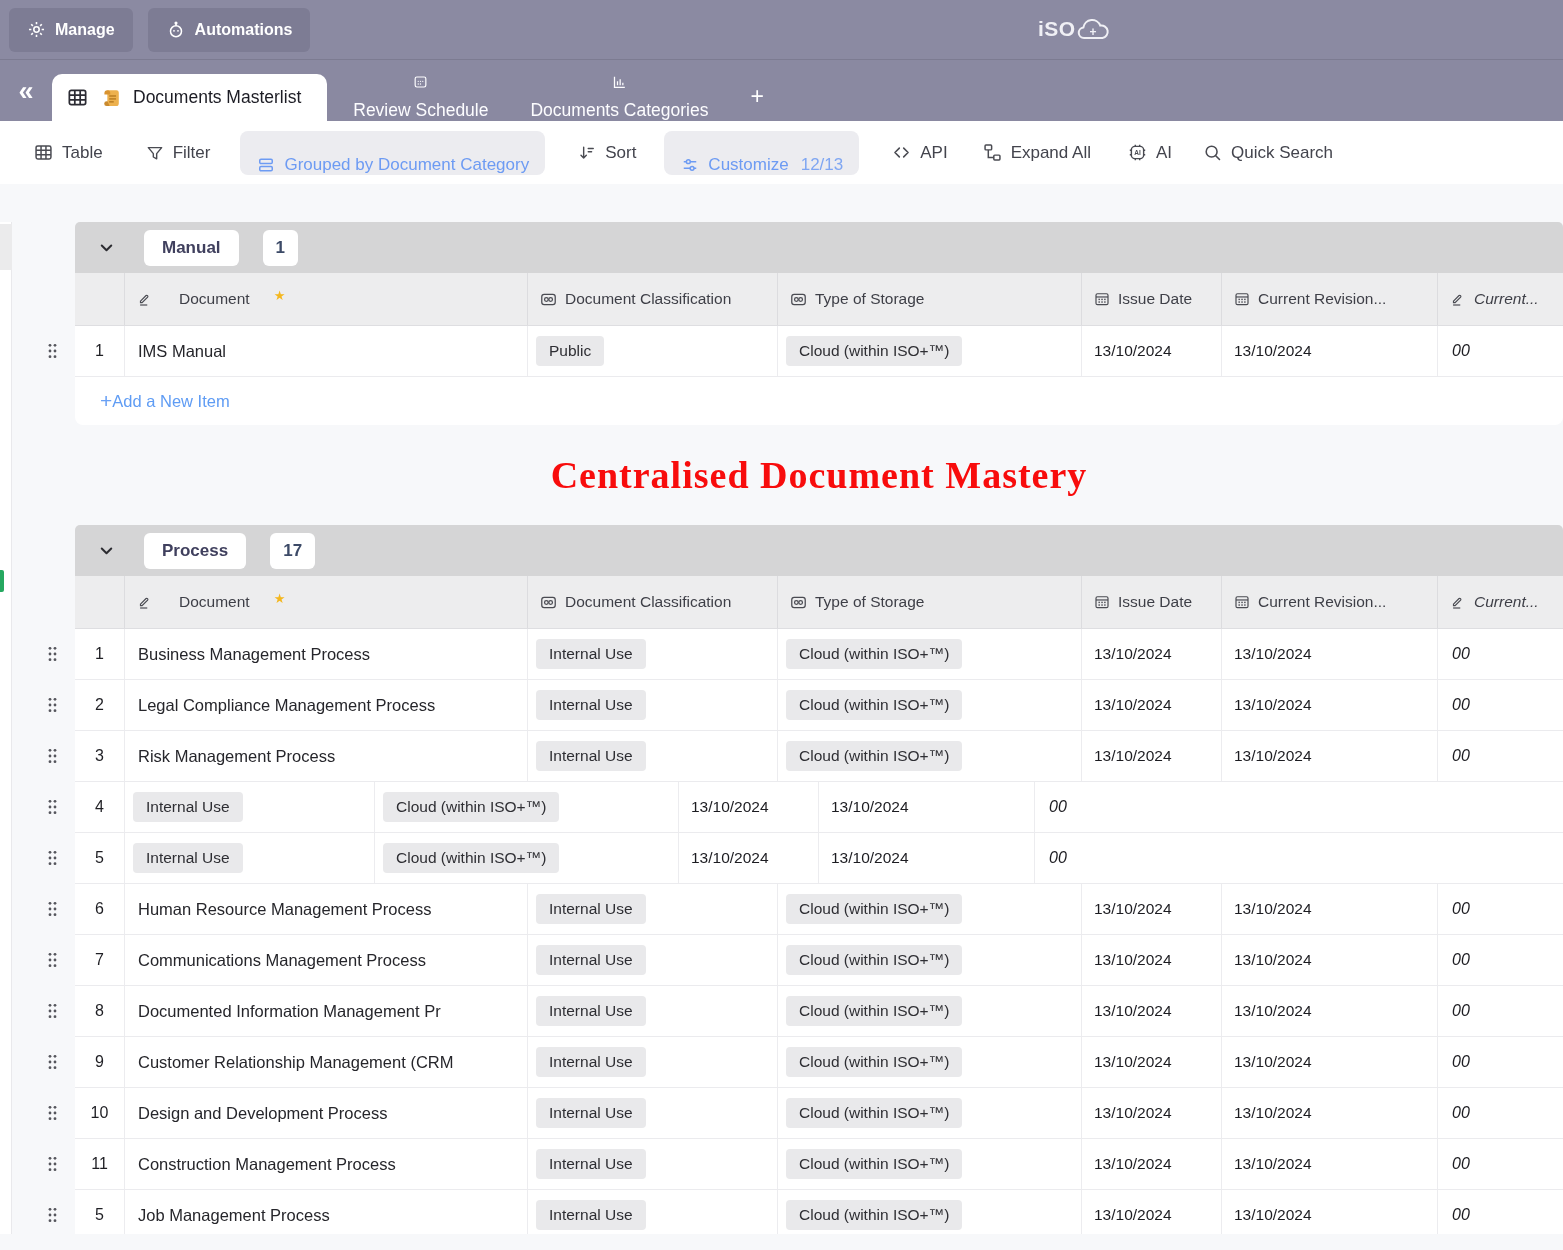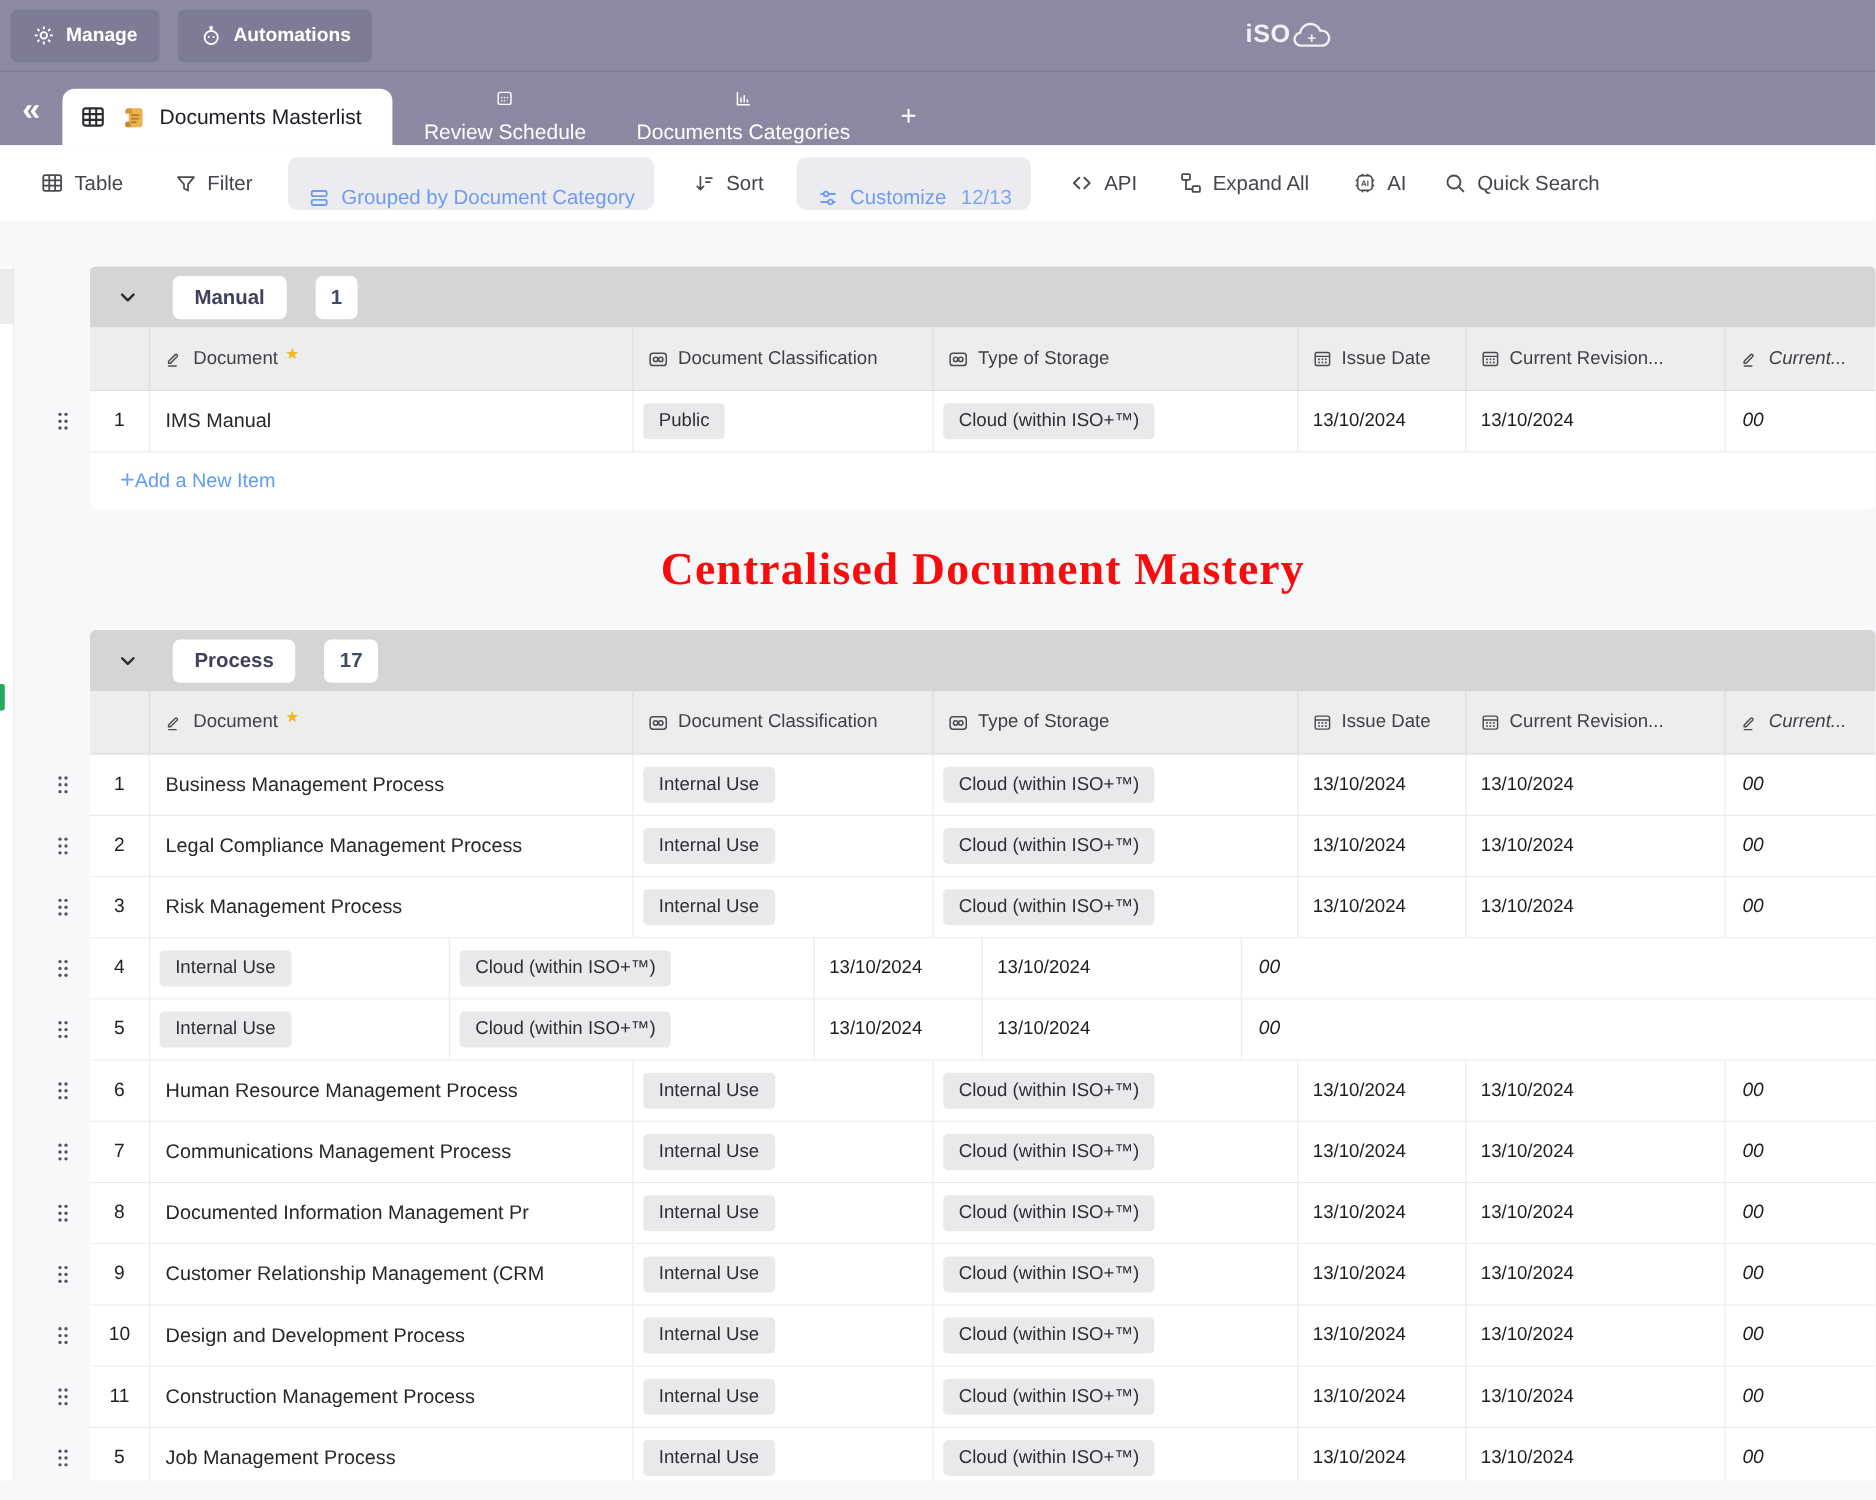--- a/index.html
+++ b/index.html
@@ -57,21 +57,21 @@
   .gcount { background:#fff; border-radius:6px; padding:8px 13px; font-size:17px; font-weight:700;
             color:#3c4a67; margin-left:24px; }
 
   .header-row { height:53px; background:#ededee; display:flex; border-bottom:1px solid #dedee1; }
   .hcell { display:flex; align-items:center; padding-left:11px; border-right:1px solid #dcdcdf;
            overflow:hidden; white-space:nowrap; flex-shrink:0; }
   .hcell .hicon { display:flex; margin-right:7px; flex-shrink:0; }
   .hlabel { font-size:15.5px; color:#3e3f47; font-weight:500; }
   .star { color:#f4b71e; font-size:13px; margin-left:6px; position:relative; top:-4px; }
 
-  .c0 { width:50px; } .c1 { width:403px; } .c2 { width:250px; } .c3 { width:304px; }
+  .c0 { width:50px; } .c1 { width:403px;gap:18px; } .c2 { width:250px; } .c3 { width:304px; }
   .c4 { width:140px; } .c5 { width:216px; } .c6 { width:125px; flex:1; border-right:none !important;font-style:italic; }
 
   .trow { height:51px; background:#fff; display:flex; border-bottom:1px solid #ebebee; position:relative; }
   .cell { display:flex; align-items:center; border-right:1px solid #ececef; overflow:hidden;
           white-space:nowrap; flex-shrink:0; }
   .cell.num { justify-content:center; font-size:16px; color:#1f1f24; }
   .doc-text { font-size:16.5px; color:#26262b; padding-left:13px; }
   .pill { display:inline-block; background:#e9e9eb; border-radius:4px; padding:6px 13px;
           font-size:15.5px; color:#2e2e33; margin-left:8px; }
   .dateval { font-size:15.5px; color:#1c1c21; padding-left:12px; }

